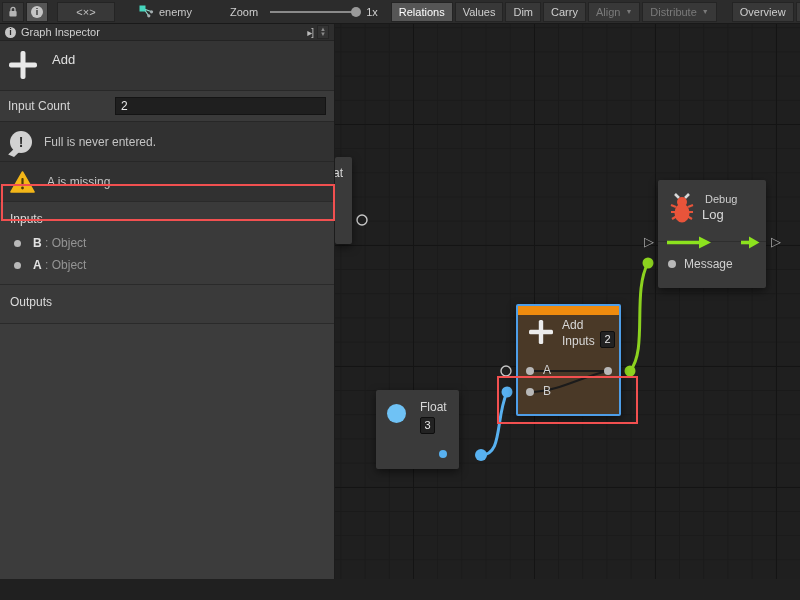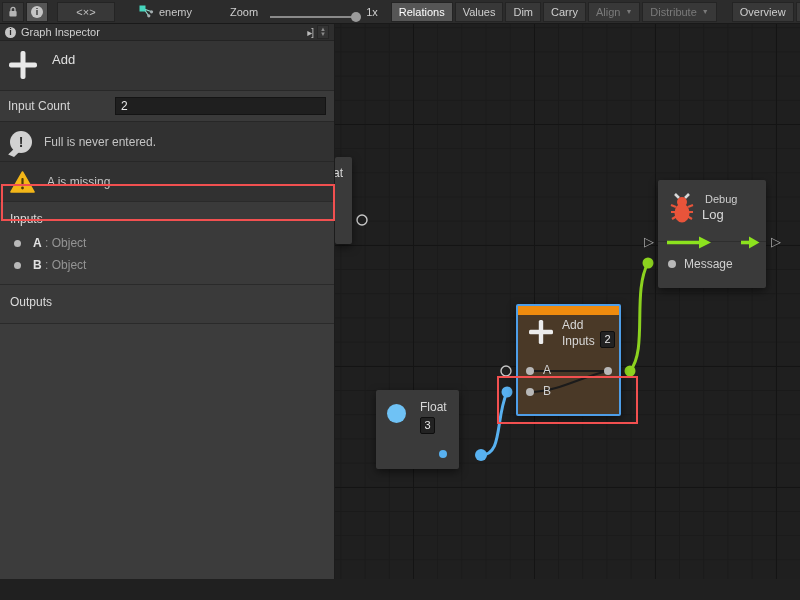--- a/index.html
+++ b/index.html
@@ -17,21 +17,21 @@
 
   
   .toolbar { height:24px; background:#2c2c2c; display:flex; align-items:center;
              font-size:11px; color:#cfcfcf; border-bottom:1px solid #191919; }
   .tbtn { height:20px; display:flex; align-items:center; justify-content:center;
           background:#383838; border:1px solid #242424; margin-left:2px; padding:0 7px; }
   .tbtn.icon-btn { padding:0 5px; min-width:22px; }
   .tbtn.active { background:#565656; color:#fff; }
   .tbtn.disabled { color:#7a7a7a; }
   .graphref { display:flex; align-items:center; gap:5px; margin-left:24px; color:#c8c8c8; }
-  .zoom-wrap { display:flex; align-items:flex-end; margin-left:38px; }
+  .zoom-wrap { display:flex; align-items:center; margin-left:38px; }
   .zoom-track { width:86px; height:2px; background:#8a8a8a; margin-left:12px; position:relative; }
   .zoom-handle { position:absolute; right:-5px; top:-4px; width:10px; height:10px;
                  border-radius:50%; background:#9a9a9a; }
   .zoom-level { margin-left:10px; }
 
   
   .main { display:flex; height:555px; }
 
   
   .inspector { width:335px; background:#3a3a3a; display:flex; flex-direction:column;
@@ -215,26 +215,26 @@
           <rect x="11.4" y="7" width="2.2" height="7" rx="1" fill="#4c3a06"></rect>
           <circle cx="12.5" cy="17" r="1.4" fill="#4c3a06"></circle>
         </svg>
         <span>A is missing.</span>
       </div>
 
       <div class="section">
         <div class="section-heading">Inputs</div>
         <div class="port-row">
           <span class="dot"></span>
-          <span><span class="port-name">A</span>
+          <span><span class="port-name">B</span>
             <span class="port-type"><span>:</span> <span>Object</span></span></span>
         </div>
         <div class="port-row">
           <span class="dot"></span>
-          <span><span class="port-name">B</span>
+          <span><span class="port-name">A</span>
             <span class="port-type"><span>:</span> <span>Object</span></span></span>
         </div>
       </div>
 
       <div class="section">
         <div class="section-heading">Outputs</div>
       </div>
 
       <div class="insp-fill"></div>
     </div>

